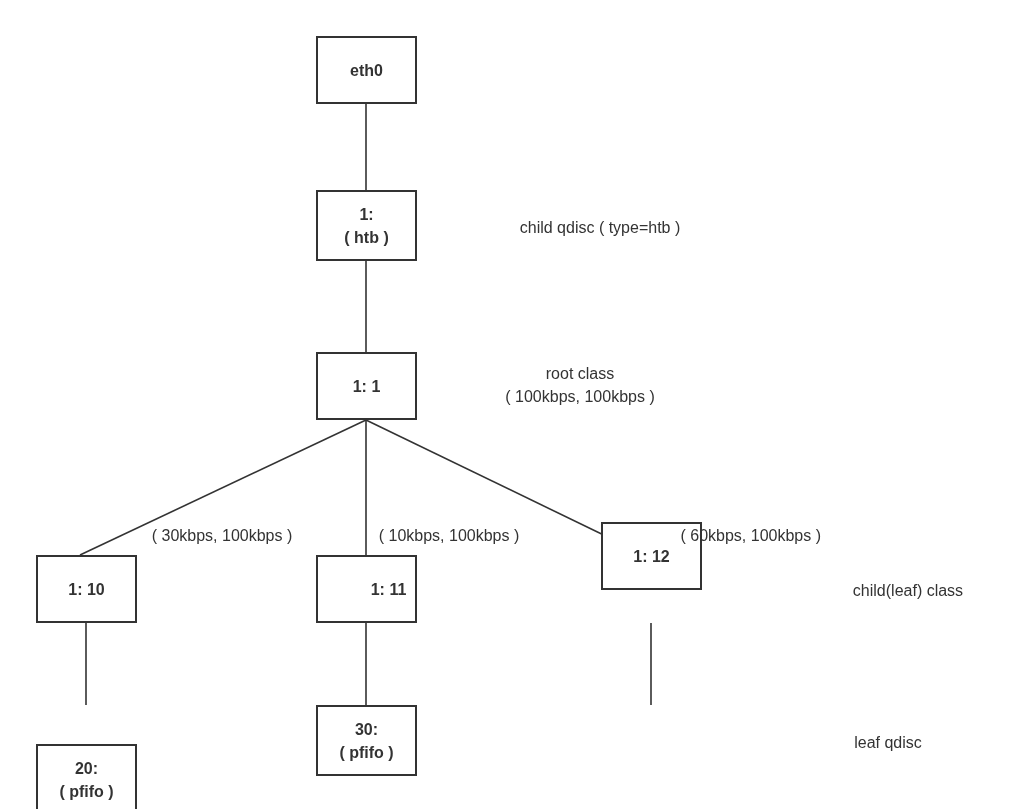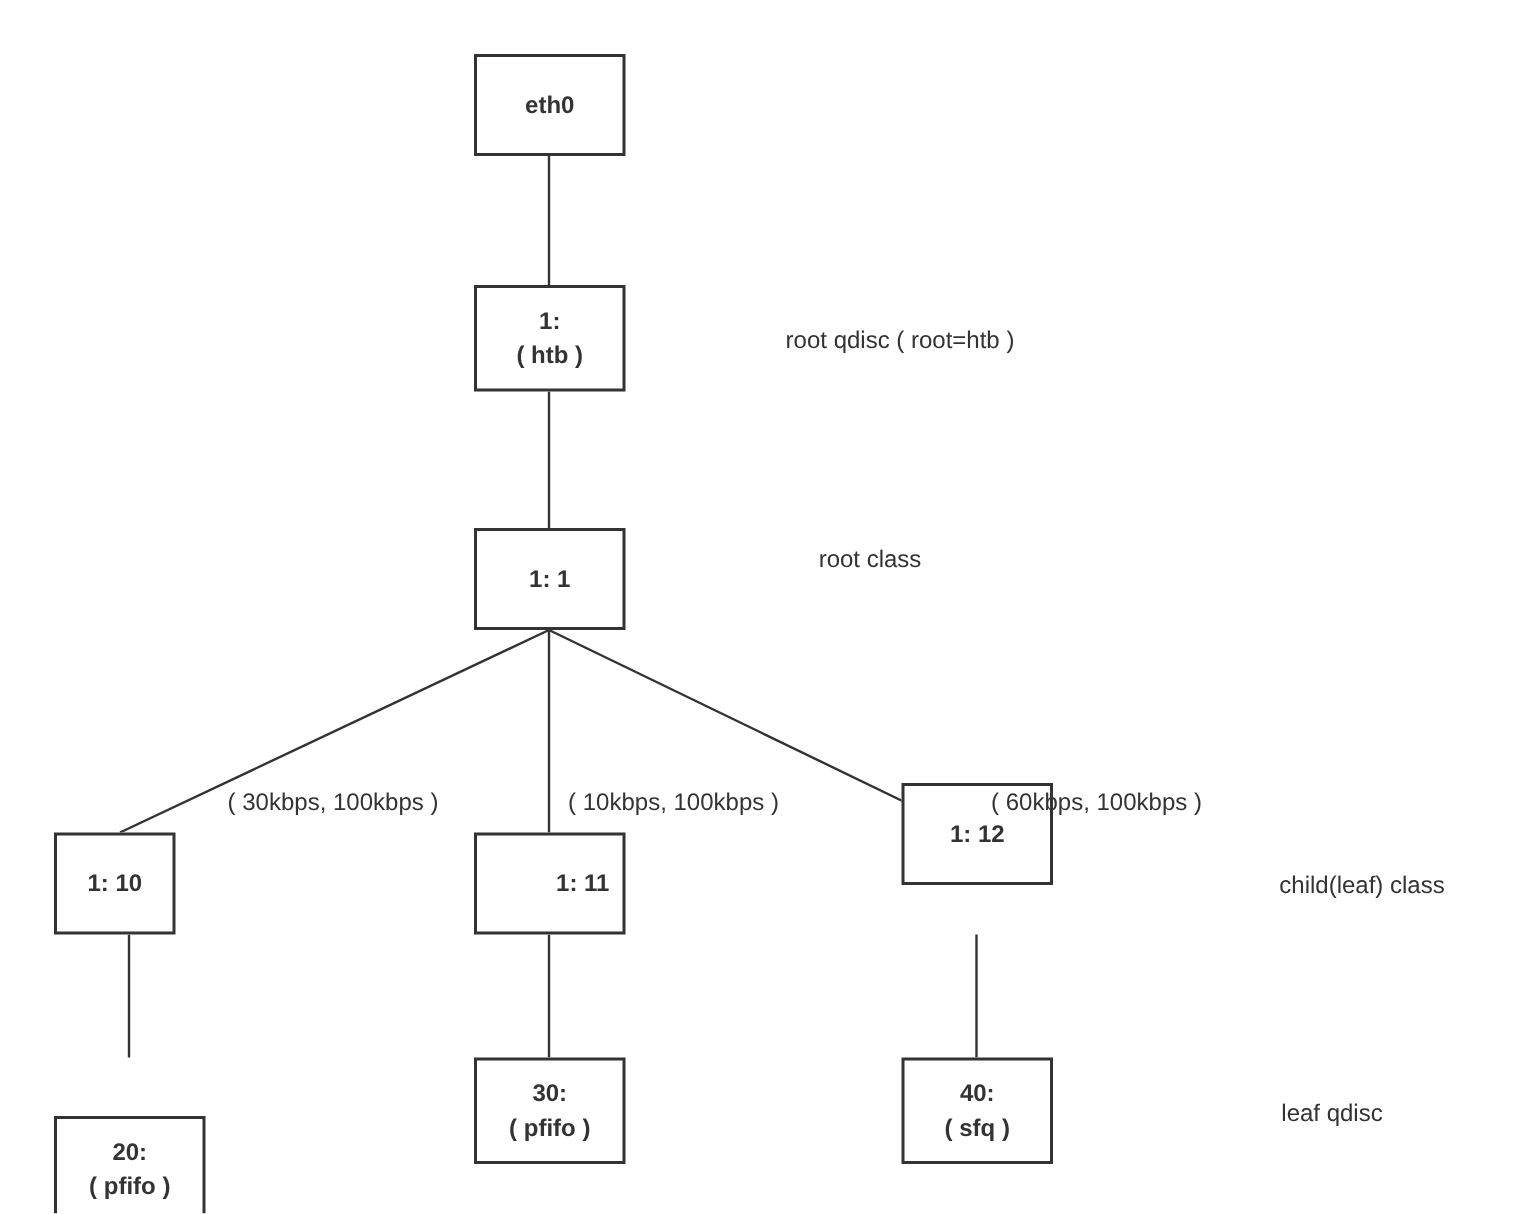--- a/index.html
+++ b/index.html
@@ -38,41 +38,41 @@
     justify-content: center;
     font-size: 16px;
     line-height: 23px;
     color: var(--text-color, #333333);
     text-align: center;
     font-weight: bold;
   }
   .node-eth0     { left: 316px; top: 36px;  width: 101px; height: 68px; }
   .node-qdisc-root { left: 316px; top: 190px; width: 101px; height: 71px; }
   .node-class-root { left: 316px; top: 352px; width: 101px; height: 68px; }
-  .node-class-10 { left: 36px;  top: 555px; width: 81px; height: 68px; }
+  .node-class-10 { left: 36px;  top: 555px; width: 101px; height: 68px; }
   .node-class-11 { left: 316px; top: 555px; width: 101px; height: 68px; padding-left: 44px; }
   .node-class-12 { left: 601px; top: 522px; width: 101px; height: 68px; }
   .node-qdisc-20 { left: 36px;  top: 705px; width: 101px; height: 71px; margin-top: 39px; }
   .node-qdisc-30 { left: 316px; top: 705px; width: 101px; height: 71px; text-align: center; }
   .node-qdisc-40 { left: 601px; top: 705px; width: 101px; height: 71px; }
 
   .label {
     position: absolute;
     font-size: 16px;
     line-height: 23px;
     color: var(--text-color, #333333);
     text-align: center;
     white-space: nowrap;
   }
   .label-interface  { left: 500px; top: 57px;  width: 160px; font-size: 18px; }
   .label-root-qdisc { left: 480px; top: 216px; width: 240px; }
   .label-root-class { left: 460px; top: 362px; width: 240px; }
   .label-edge-left  { left: 132px; top: 524px; width: 180px; }
   .label-edge-mid   { left: 359px; top: 524px; width: 180px; }
-  .label-edge-right { left: 641px; top: 524px; width: 180px; }
+  .label-edge-right { left: 641px; top: 524px; width: 180px; text-align: right; }
   .label-child-class { left: 818px; top: 579px; width: 180px; }
   .label-leaf-qdisc  { left: 798px; top: 731px; width: 180px; }
 </style>
 </head>
 <body>
 
 <div class="canvas" style="--line-color: #333333; --text-color: #333333; --bg-color: #ffffff;">
 
   <svg class="connectors" viewBox="0 0 1011 809" xmlns="http://www.w3.org/2000/svg">
     <line x1="366" y1="104" x2="366" y2="190"></line>
@@ -113,30 +113,27 @@
   <div class="node node-qdisc-20">
     <div>20:</div>
     <div>( pfifo )</div>
   </div>
 
   <div class="node node-qdisc-30">
     <div>30:</div>
     <div>( pfifo )</div>
   </div>
 
-  <div class="node node-qdisc-40">
-    <div>40:</div>
-    <div>( sfq )</div>
-  </div>
 
 
-  <div class="label label-root-qdisc">root qdisc ( root=htb )</div>
+  <div class="label label-root-qdisc">child qdisc ( type=htb )</div>
 
   <div class="label label-root-class">
     <div>root class</div>
+    <div>( 100kbps, 100kbps )</div>
   </div>
 
   <div class="label label-edge-left">( 30kbps, 100kbps )</div>
   <div class="label label-edge-mid">( 10kbps, 100kbps )</div>
   <div class="label label-edge-right">( 60kbps, 100kbps )</div>
 
   <div class="label label-child-class">child(leaf) class</div>
   <div class="label label-leaf-qdisc">leaf qdisc</div>
 
 </div>

